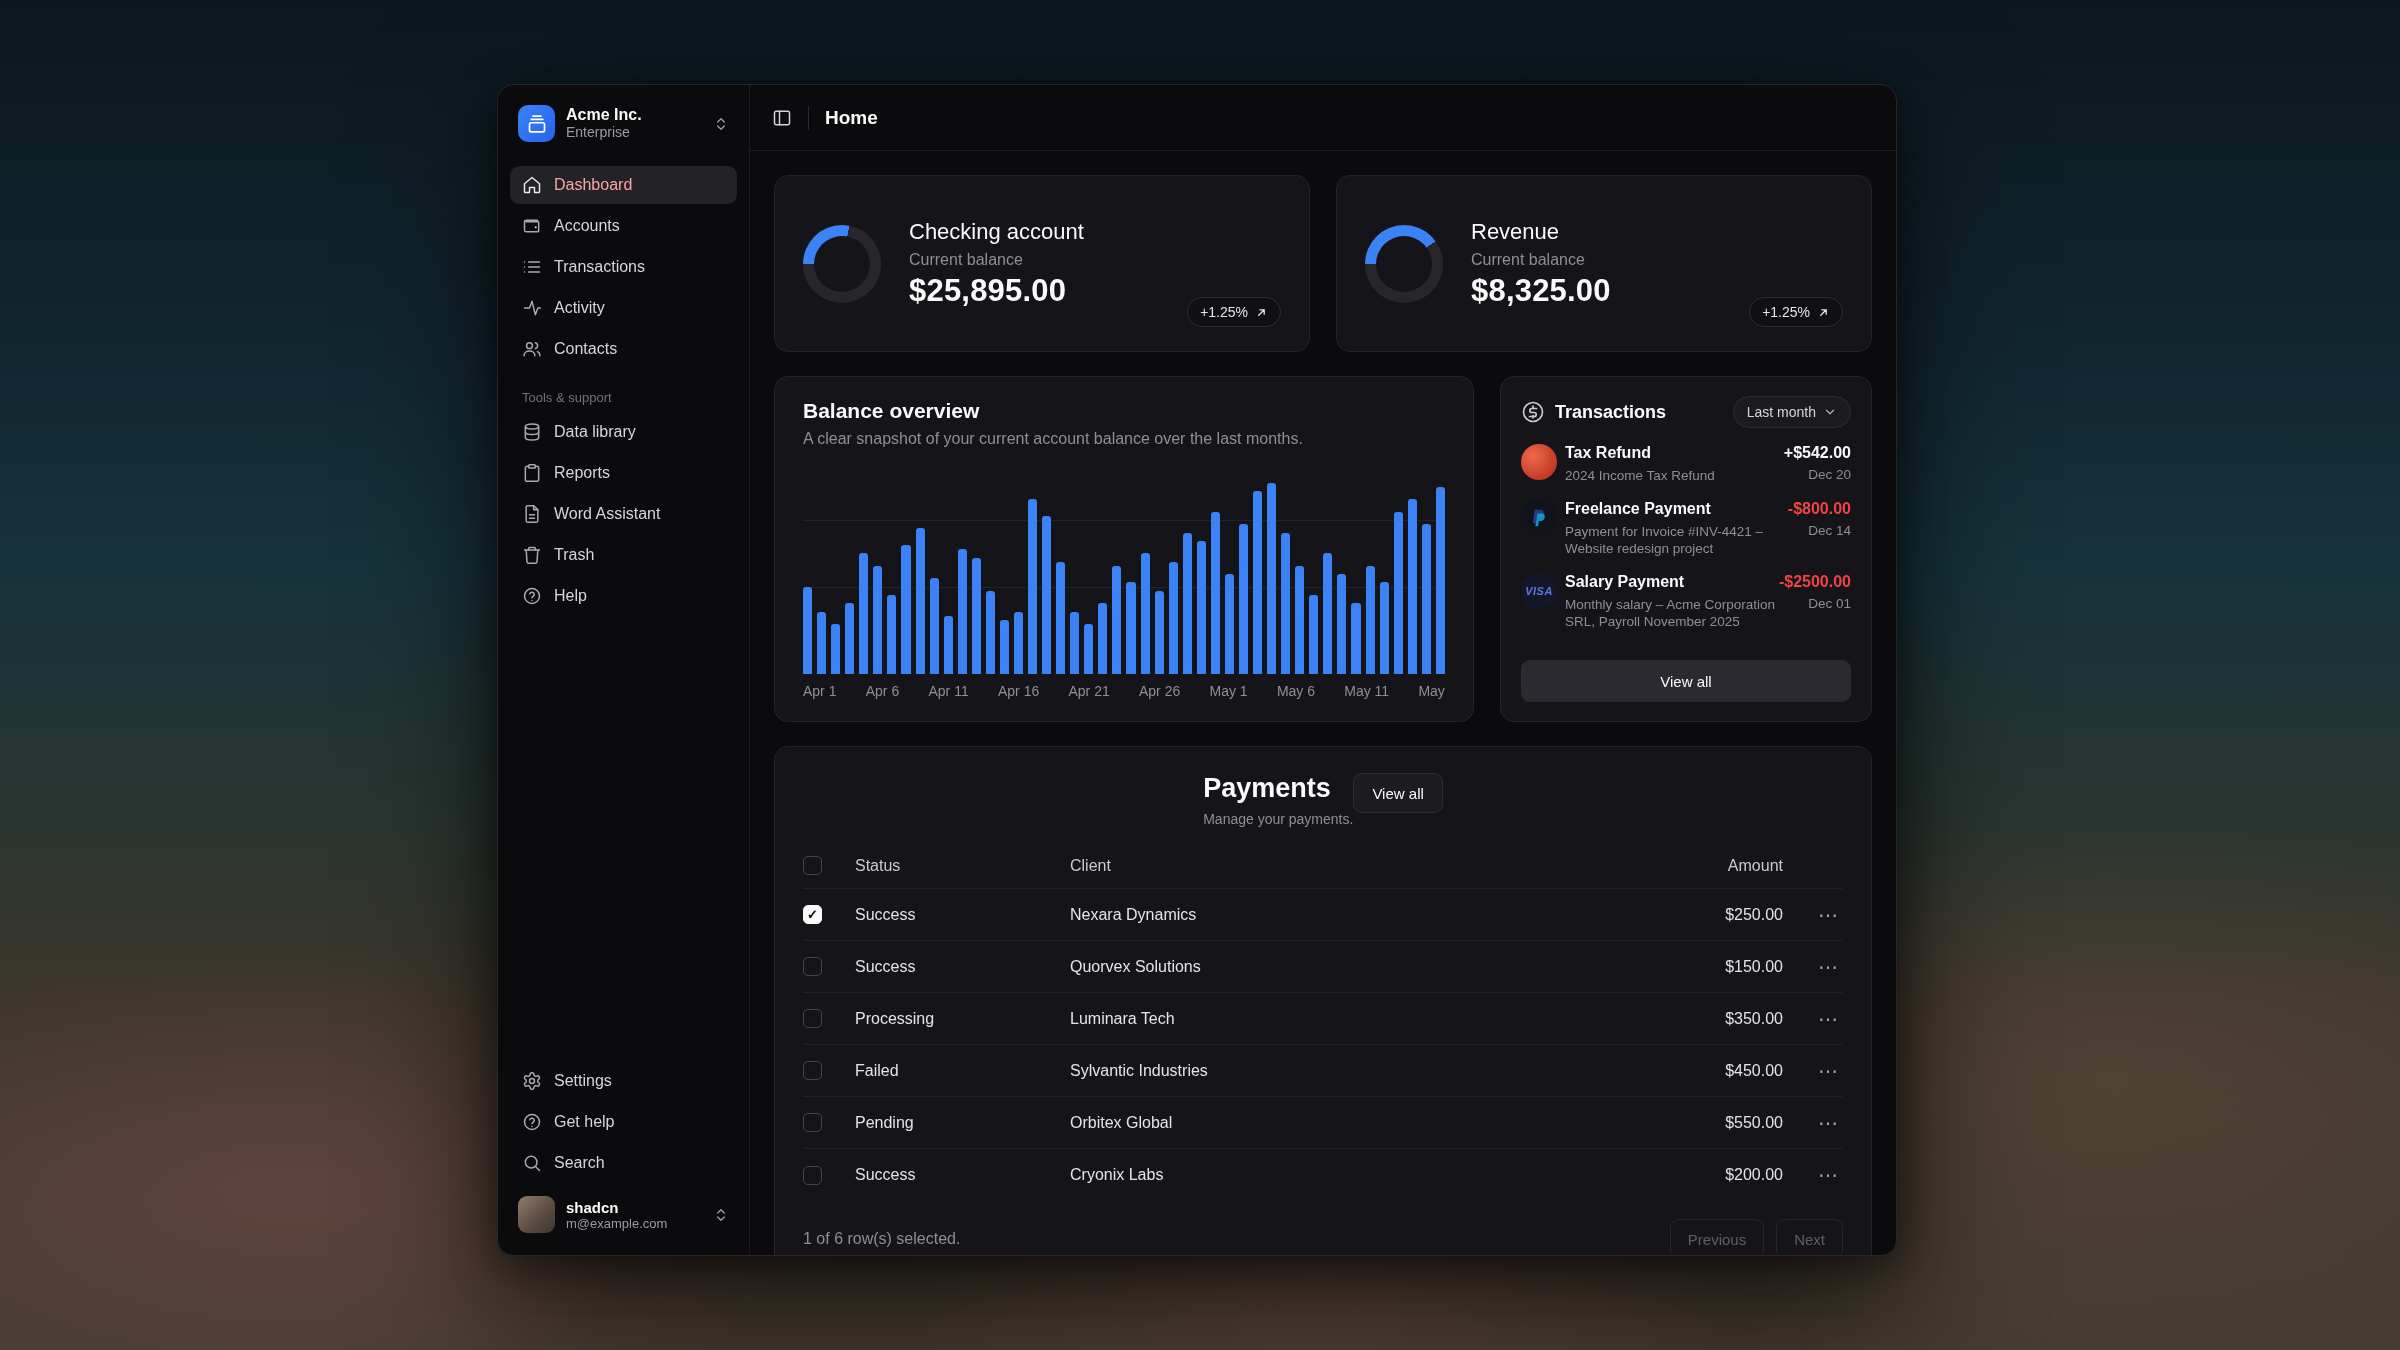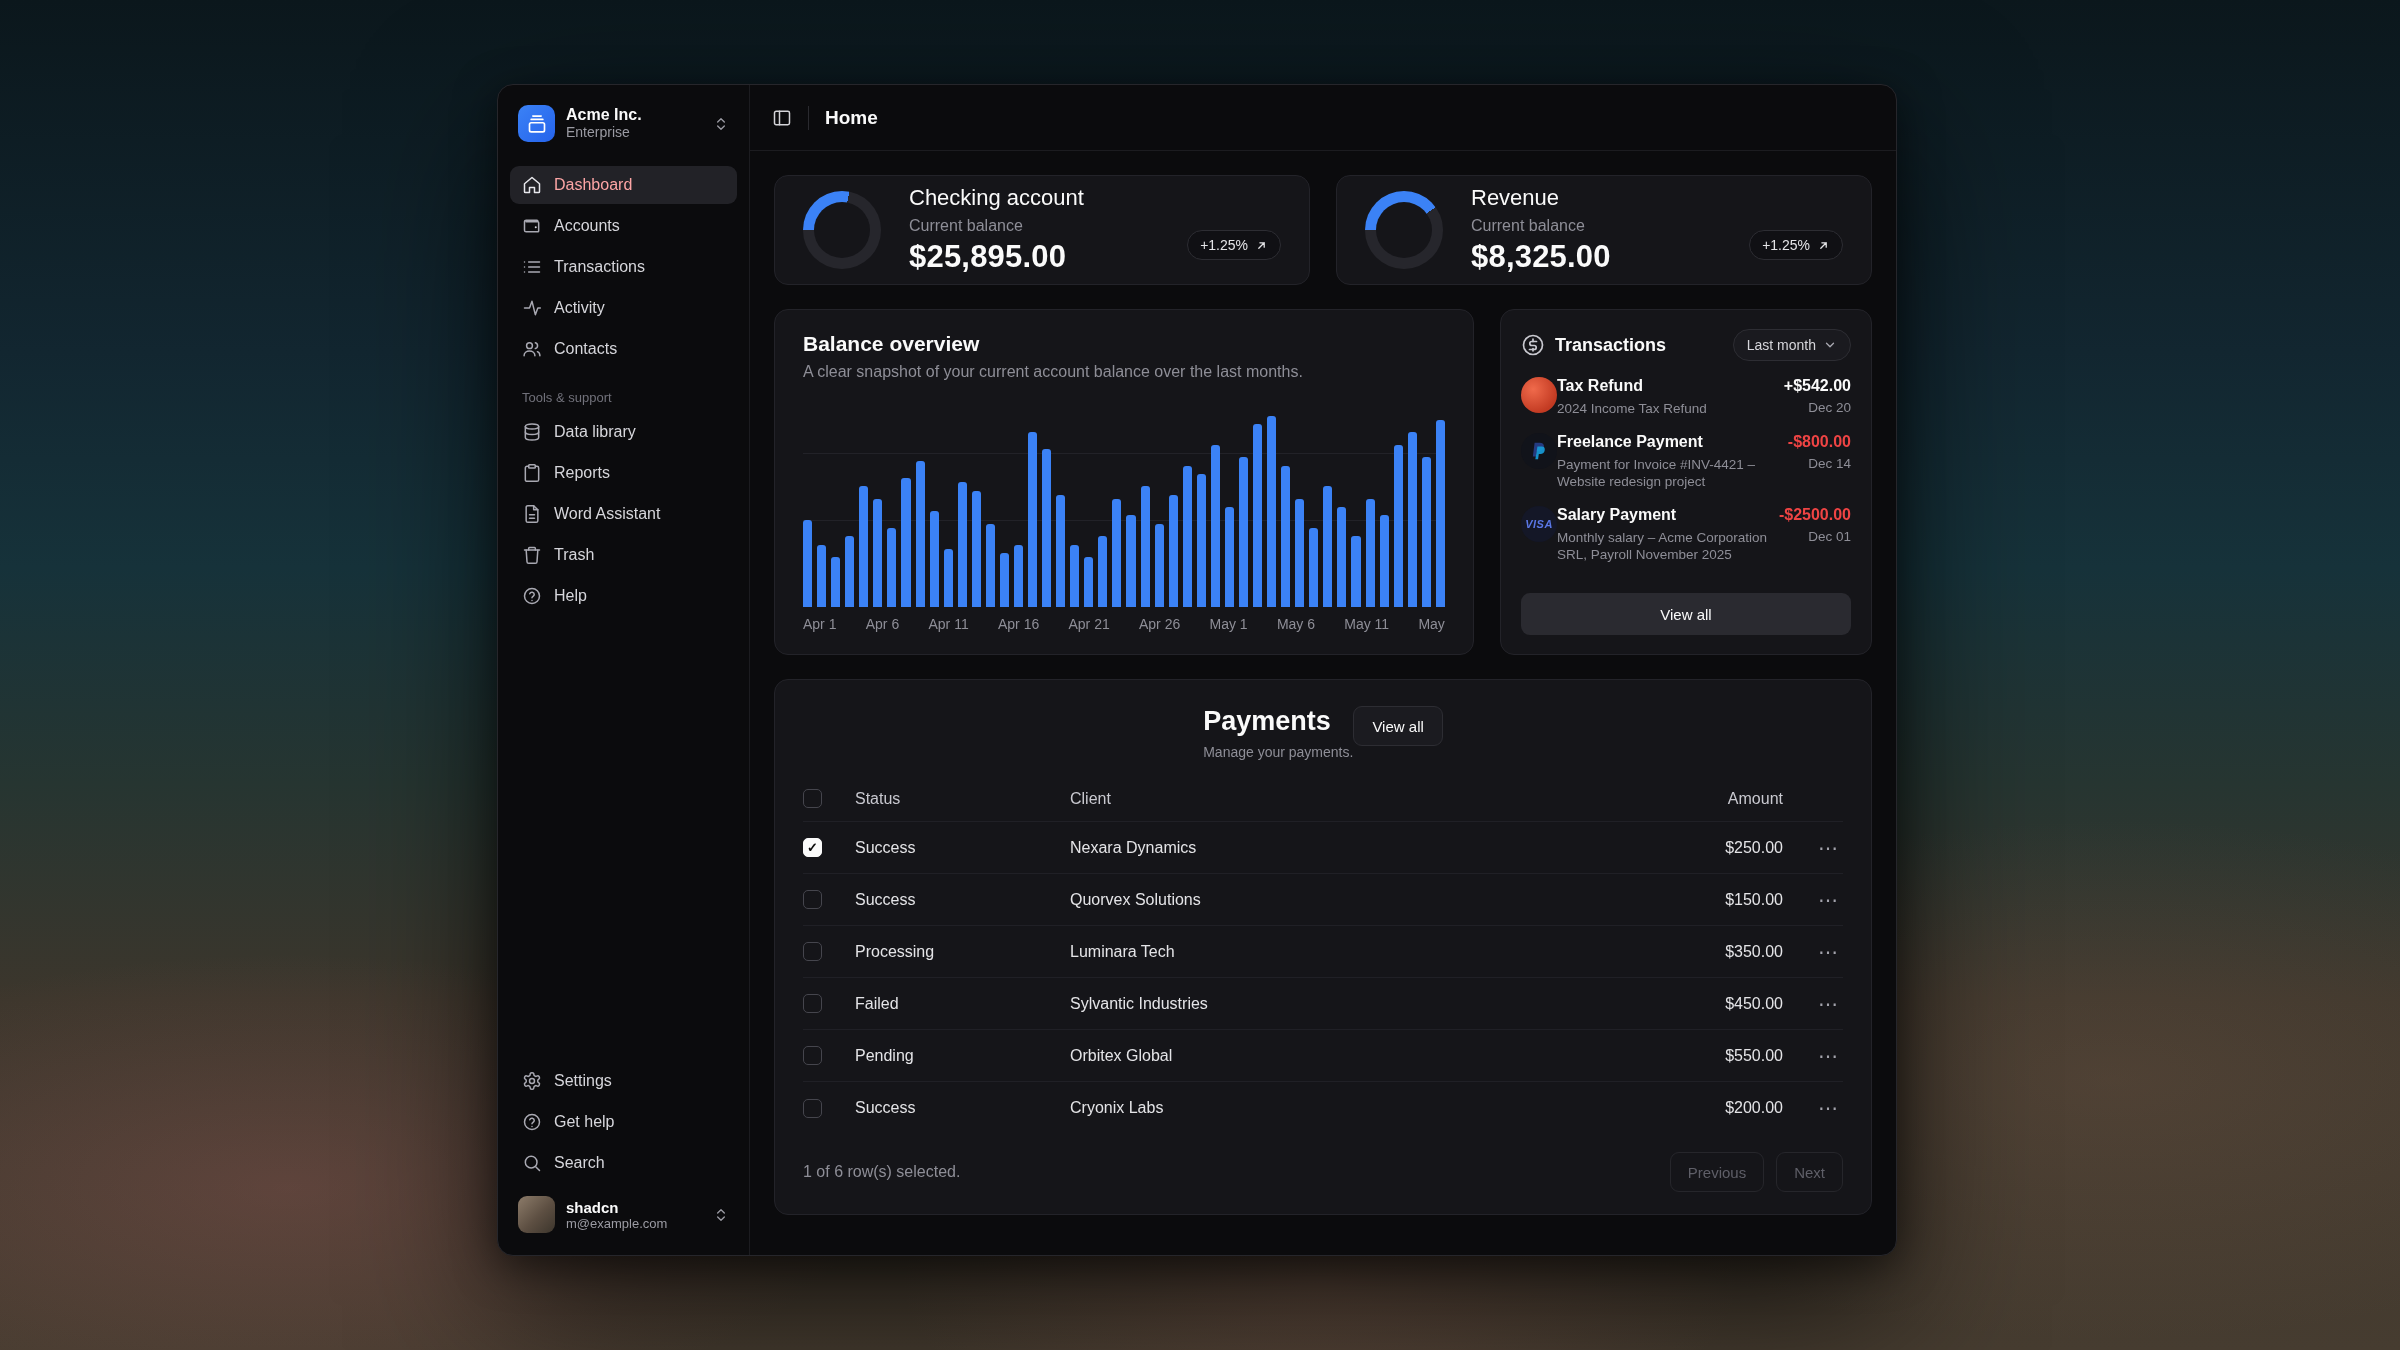--- a/index.html
+++ b/index.html
@@ -49,21 +49,21 @@
   .main{ flex:1; display:flex; flex-direction:column; min-width:0; }
   .topbar{ height:66px; flex:none; display:flex; align-items:center; gap:16px; padding:0 22px; border-bottom:1px solid #1c1c20;}
   .topbar svg{ stroke:#d4d4d8; }
   .top-divider{ width:1px; height:24px; background:#2a2a2f; }
   .page-title{ font-size:19px; font-weight:700; color:#fafafa; }
   .content{ flex:1; padding:24px; display:flex; flex-direction:column; gap:24px; overflow:hidden; }
 
   .card{ background:#151519; border:1px solid #232329; border-radius:14px; }
 
   
-  .stats-row{ display:flex; gap:26px; height:110px; flex:none;}
+  .stats-row{ display:flex; gap:26px; height:177px; flex:none;}
   .stat-card{ flex:1; position:relative; display:flex; align-items:center; gap:28px; padding:20px 28px;}
   .donut{ width:78px; height:78px; border-radius:50%; position:relative; flex:none;}
   .donut::after{ content:""; position:absolute; inset:11px; border-radius:50%; background:#151519; }
   .stat-title{ font-size:22px; font-weight:500; color:#fafafa; }
   .stat-sub{ font-size:16px; color:#8e8e97; margin:6px 0 4px; }
   .stat-value{ font-size:31px; font-weight:700; color:#fafafa; letter-spacing:.2px;}
   .badge{ position:absolute; right:28px; bottom:24px; display:flex; align-items:center; gap:7px;
     background:#101014; border:1px solid #2d2d33; border-radius:999px; padding:6px 12px;
     font-size:14px; color:#e4e4e7; }
   .badge svg{ stroke:#e4e4e7; }
@@ -81,21 +81,21 @@
 
   
   .tx-card{ width:372px; flex:none; padding:19px 20px; display:flex; flex-direction:column;}
   .tx-header{ display:flex; align-items:center; gap:10px;}
   .tx-header svg{ stroke:#c9c9d0; }
   .tx-title{ font-size:18px; font-weight:700; color:#fafafa; flex:1;}
   .tx-filter{ display:flex; align-items:center; gap:7px; background:#1a1a1f; border:1px solid #2d2d33;
     border-radius:999px; padding:7px 13px; font-size:14px; color:#d6d6db; cursor:default;}
   .tx-filter svg{ stroke:#a9a9b2;}
   .tx-list{ margin-top:16px; display:flex; flex-direction:column; gap:15px; flex:1; min-height:0; overflow:hidden;}
-  .tx-item{ display:flex; gap:0; }
+  .tx-item{ display:flex; gap:8px; }
   .tx-ico{ width:36px; height:36px; border-radius:50%; flex:none; display:flex; align-items:center; justify-content:center; overflow:hidden;}
   .tx-ico.irs{ background:radial-gradient(circle at 34% 34%, #f06a4b, #c23a22 72%); }
   .tx-ico.paypal{ background:#11131a; }
   .tx-ico.visa{ background:#141727; }
   .visa-word{ font-size:11px; font-weight:700; font-style:italic; color:#5a77e6; letter-spacing:.5px;}
   .tx-main{ flex:1; min-width:0;}
   .tx-row1{ display:flex; justify-content:space-between; gap:10px; }
   .tx-name{ font-size:16px; font-weight:600; color:#fafafa;}
   .tx-amount{ font-size:16px; font-weight:600; color:#fafafa; flex:none;}
   .tx-amount.neg{ color:#ef4444; }

